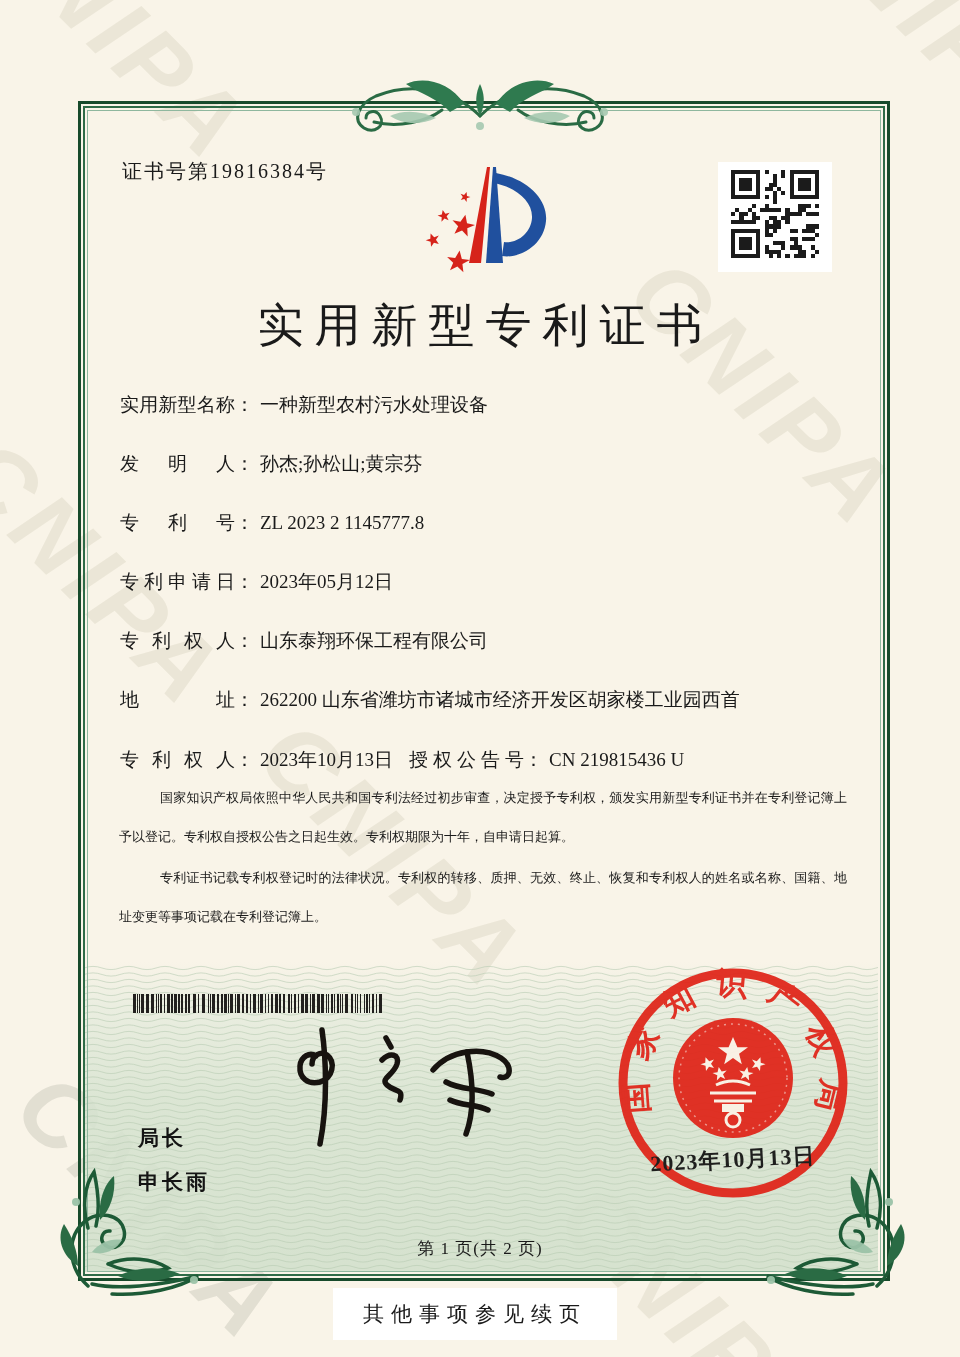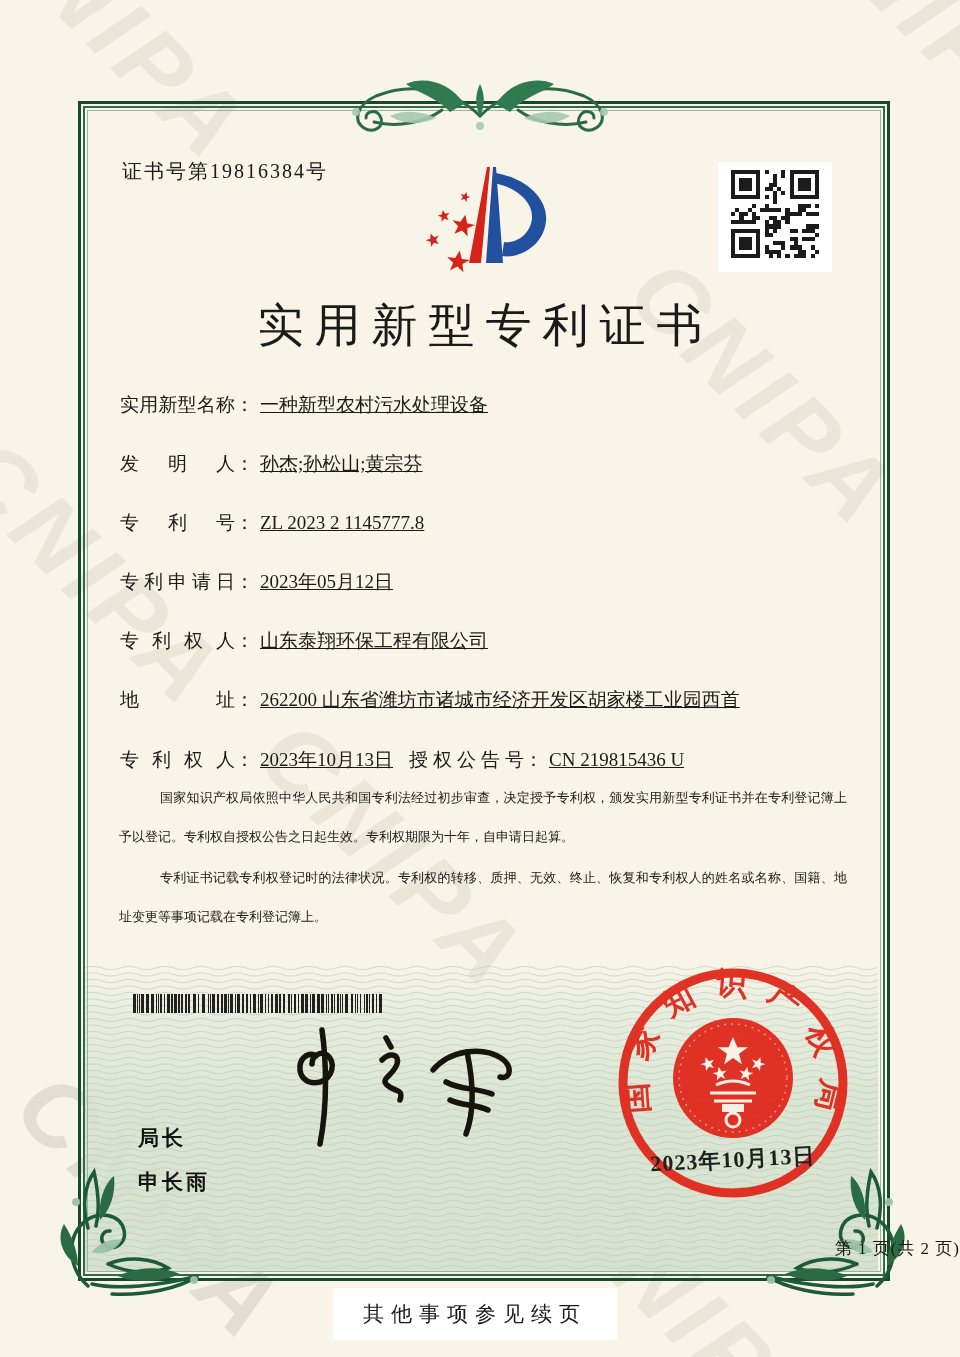--- a/index.html
+++ b/index.html
@@ -69,21 +69,21 @@
   
   .fields{position:absolute;left:120px;top:390px;width:740px;z-index:5;font-size:19px;}
   .f-row{margin-bottom:30px;line-height:29px;white-space:nowrap;}
   .f-row.split{display:flex;}
   .f-label{
     display:inline-block;width:115px;
     text-align:justify;text-align-last:justify;
     vertical-align:top;
   }
   .f-colon{display:inline-block;width:18px;vertical-align:top;}
-  .f-value{display:inline-block;margin-left:7px;vertical-align:top;text-decoration:underline;}
+  .f-value{display:inline-block;margin-left:7px;vertical-align:top;}
   .f-value.wrap{white-space:normal;width:480px;line-height:30px;}
   .pair2{margin-left:16px;}
 
   
   .body-text{
     position:absolute;left:119px;top:778px;width:728px;z-index:5;
     font-size:13px;line-height:39px;text-align:justify;
   }
   .body-text p{margin:0 0 2px 0;text-indent:41px;}
 
@@ -105,21 +105,21 @@
     font-family:"Liberation Sans","DejaVu Sans",sans-serif;
   }
   .seal-date{
     font-size:22px;font-weight:bold;fill:#111;
     font-family:"Liberation Serif","DejaVu Serif",serif;
     letter-spacing:1px;
   }
 
   
   .page-footer{
-    position:absolute;left:0;right:0;top:1237px;text-align:right;
+    position:absolute;left:0;right:0;top:1237px;text-align:center;
     font-size:17px;z-index:5;letter-spacing:1px;
   }
   .continuation{
     position:absolute;left:0;right:10px;top:1288px;text-align:center;z-index:5;
   }
   .continuation span{
     display:inline-block;background:#ffffff;
     padding:12px 30px;font-size:21px;letter-spacing:7px;
   }
 

